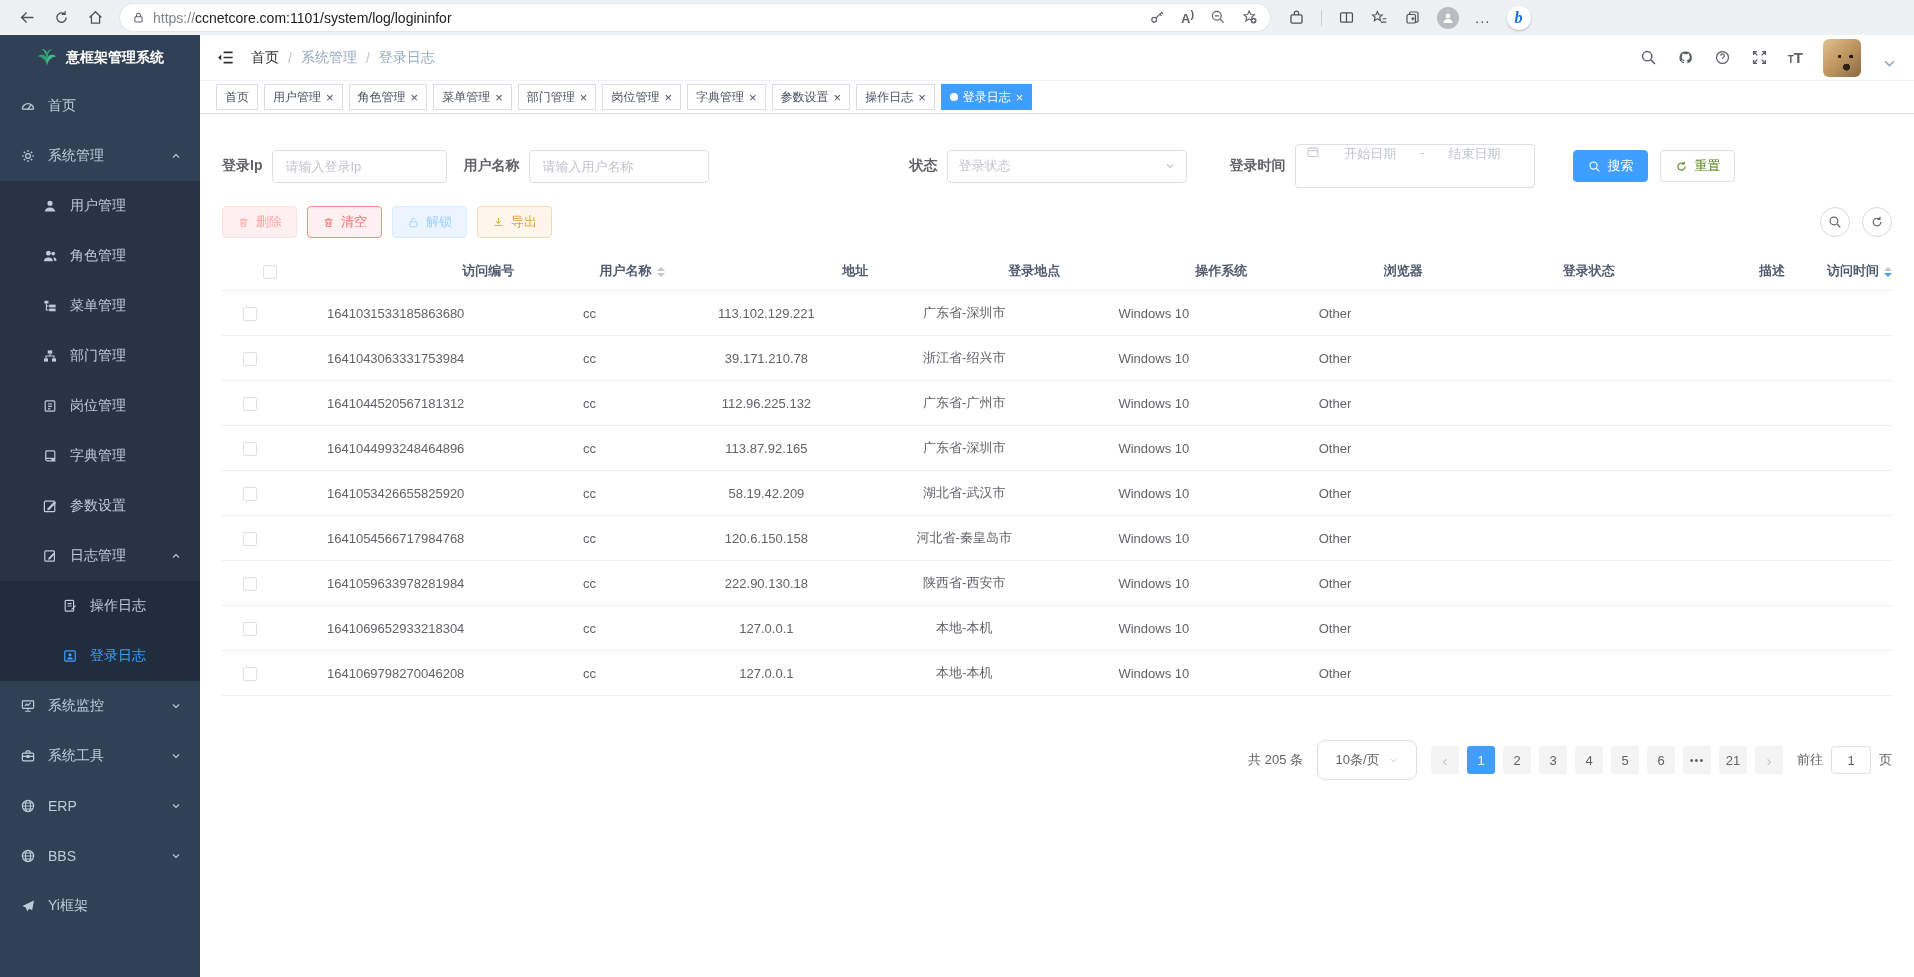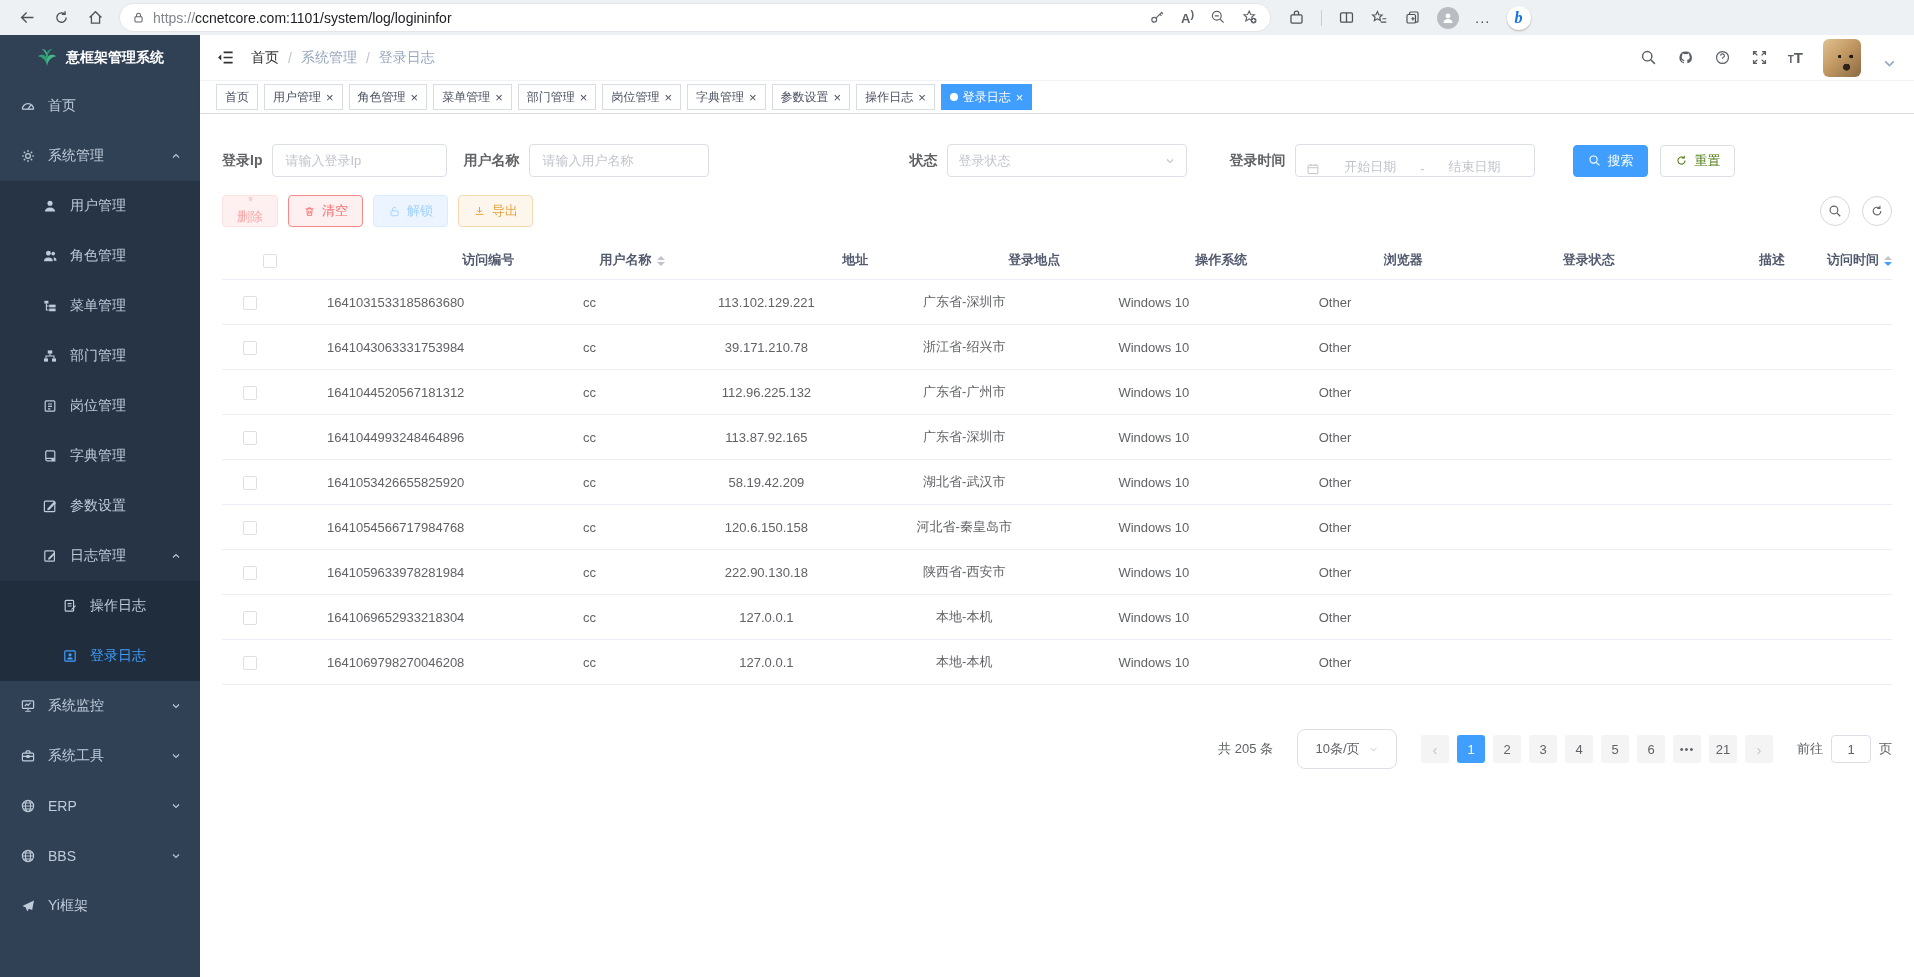--- a/index.html
+++ b/index.html
@@ -76,51 +76,51 @@
 
   .filter-row { display:flex; align-items:center; font-size:14px; color:#606266; }
   .flabel { font-weight:bold; margin-right:10px; white-space:nowrap; }
   .finput { height:33px; border:1px solid #dcdfe6; border-radius:4px; background:#fff; font-size:13px; padding:0 12px; color:#606266; }
   .finput::placeholder { color:#c0c4cc; }
   .ip-input { width:175px; }
   .user-input { width:180px; }
   .fg2 { margin-left:16px; } .fg3 { margin-left:200px; } .fg4 { margin-left:42px; }
   .fselect { width:240px; height:33px; border:1px solid #dcdfe6; border-radius:4px; display:flex; align-items:center; padding:0 10px; color:#c0c4cc; font-size:13px; cursor:pointer; }
   .fselect .sel-caret { margin-left:auto; width:12px; height:12px; color:#c0c4cc; }
-  .fdate { width:240px; height:33px; border:1px solid #dcdfe6; border-radius:4px; display:flex; align-items:flex-end; padding:0 10px; gap:0; color:#c0c4cc; font-size:13px; cursor:pointer; }
+  .fdate { width:240px; height:44px; border:1px solid #dcdfe6; border-radius:4px; display:flex; align-items:flex-start; padding:0 10px; gap:0; color:#c0c4cc; font-size:13px; cursor:pointer; }
   .fdate svg { width:14px; height:14px; color:#c0c4cc; }
   .fdate .ph { flex:1; text-align:center; }
   .fbtns { margin-left:38px; display:flex; gap:12px; }
   .btn { height:32px; border-radius:4px; font-size:13px; display:inline-flex; align-items:center; gap:6px; padding:0 14px; cursor:pointer; border:1px solid transparent; white-space:nowrap; }
   .btn svg { width:13px; height:13px; }
   .btn-search { background:#409EFF; border-color:#409EFF; color:#fff; }
   .btn-reset { background:#fff; border-color:#dcdfe6; color:#4d7c0f; }
 
   .toolbar-row { margin-top:18px; display:flex; gap:10px; align-items:center; }
-  .btn-danger-disabled { background:#fef0f0; border-color:#fde2e2; color:#f9a7a7;flex-direction:column; }
+  .btn-danger-disabled { background:#fef0f0; border-color:#fde2e2; color:#f9a7a7; }
   .btn-danger { background:#fef0f0; border-color:#f78989; color:#f56c6c; }
   .btn-primary-disabled { background:#ecf5ff; border-color:#d9ecff; color:#a0cfff; }
   .btn-warning { background:#fdf6ec; border-color:#f5dab1; color:#e6a23c; }
   .tool-circles { margin-left:auto; display:flex; gap:12px; }
   .circle-btn { width:30px; height:30px; border-radius:50%; border:1px solid #d9d9d9; background:#fff; display:inline-flex; align-items:center; justify-content:center; color:#606266; cursor:pointer; }
   .circle-btn svg { width:14px; height:14px; }
 
   
   table.grid { width:100%; margin-top:14px; border-collapse:collapse; table-layout:fixed; font-size:13px; }
   .grid th { padding:10px 0; color:#515a6e; font-weight:bold; border-bottom:1px solid #ebeef5; text-align:right; white-space:nowrap; }
   .grid td { padding:13px 0; color:#606266; border-bottom:1px solid #ebeef5; text-align:center; white-space:nowrap; overflow:hidden; }
   .cbx { width:14px; height:14px; display:inline-block; border:1px solid #dcdfe6; border-radius:2px; background:#fff; vertical-align:middle; cursor:pointer; }
   .sort { display:inline-flex; flex-direction:column; margin-left:5px; vertical-align:middle; cursor:pointer; }
   .sort i { display:block; width:0; height:0; border:4px solid transparent; }
   .sort .cu { border-bottom-color:#c0c4cc; margin-bottom:2px; border-top-width:0; }
   .sort .cd { border-top-color:#c0c4cc; border-bottom-width:0; }
   .sort .cd.on { border-top-color:#409EFF; }
 
   
-  .pagination-row { margin-top:44px; display:flex; align-items:center; justify-content:flex-end; font-size:13px; color:#606266; gap:24px; }
+  .pagination-row { margin-top:44px; display:flex; align-items:center; justify-content:flex-end; font-size:13px; color:#606266; gap:14px; }
   .psize { width:100px; height:40px; border:1px solid #dcdfe6; border-radius:8px; display:flex; align-items:center; justify-content:center; gap:8px; color:#606266; cursor:pointer; }
   .psize svg { width:11px; height:11px; color:#c0c4cc; }
   .pager { display:flex; gap:8px; align-items:center; }
   .pbtn { min-width:28px; height:28px; padding:0 4px; border-radius:3px; background:#f4f4f5; color:#606266; display:inline-flex; align-items:center; justify-content:center; font-size:13px; cursor:pointer; }
   .pbtn.active { background:#409EFF; color:#fff; }
   .pbtn.arrow { color:#c0c4cc; font-size:15px; }
   .pbtn.more { letter-spacing:1px; font-size:11px; color:#606266; }
   .goto { display:flex; align-items:center; gap:8px; white-space:nowrap; }
   .goto input { width:40px; height:28px; border:1px solid #dcdfe6; border-radius:4px; text-align:center; font-size:13px; color:#606266; }
 </style>

